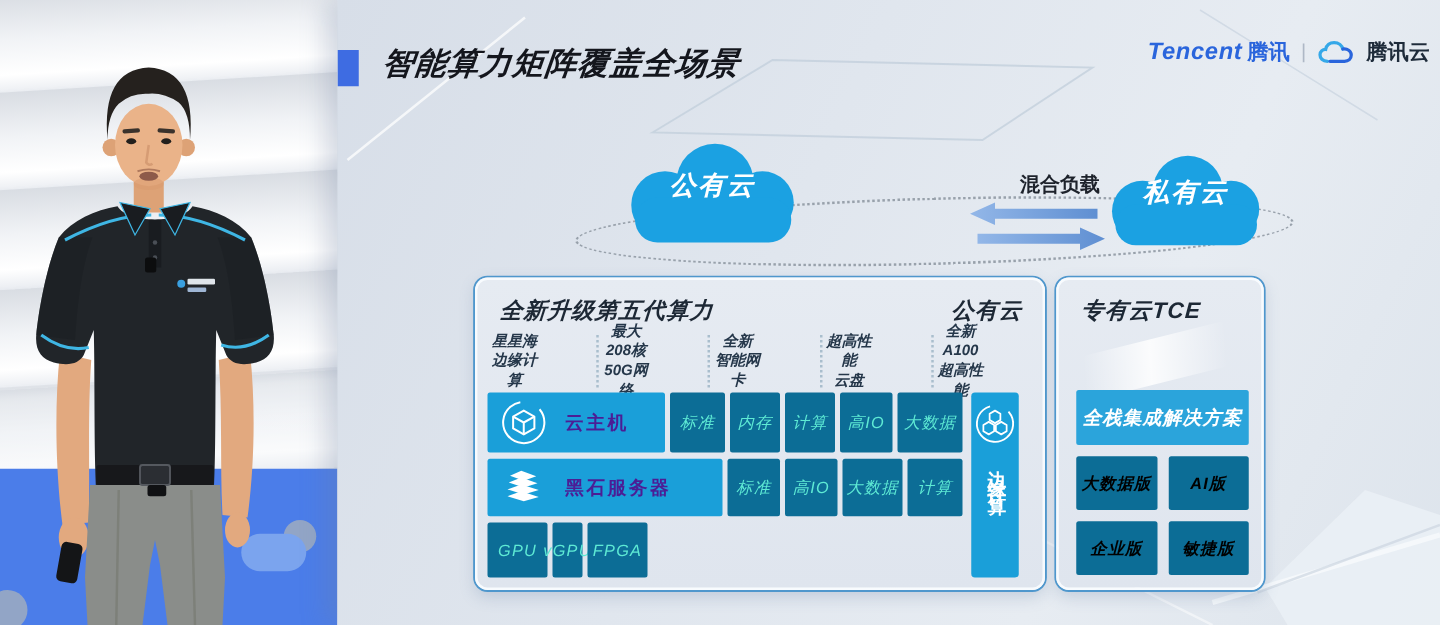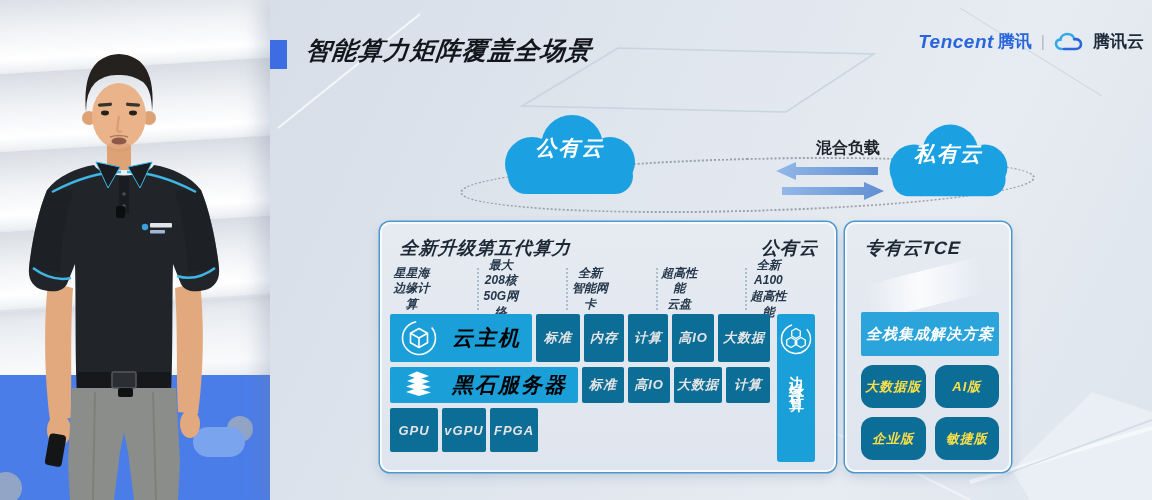--- a/index.html
+++ b/index.html
@@ -61,39 +61,39 @@
   .features { position:absolute; left:8px; top:44px; width:400px; height:42px; display:flex;gap:44px; }
   .feat { flex:1; display:flex; flex-direction:column; justify-content:center; align-items:center;
     font-size:12px; font-weight:bold; font-style:italic; color:#25374a; line-height:1.3;
     text-align:center; }
   .feat + .feat { border-left:2px dotted #a9becd; }
 
   .prows { position:absolute; left:8px; top:90px; width:380px; }
   .prow { display:flex; gap:4px; margin-bottom:5px; }
   .prow-main { flex:1; background:#1a9fd9; display:flex; align-items:center; gap:14px;
     padding-left:10px; border-radius:2px; }
-  .prow-label { color:#000000; font-size:21px; font-weight:bold; font-style:italic; letter-spacing:2px; }
-  .tag { background:#0c6d96; color:#e5e5e5; font-size:13px; font-weight:bold; font-style:italic;
+  .prow-label { color:#4c1d95; font-size:15px; font-weight:bold; letter-spacing:2px; }
+  .tag { background:#0c6d96; color:#5eead4; font-size:13px; font-weight:normal; font-style:italic;
     display:flex; align-items:center; justify-content:center; border-radius:2px; letter-spacing:1px; }
   .edge-strip { position:absolute; left:395px; top:90px; width:38px; height:148px;
     background:#1a9fd9; border-radius:3px; display:flex; flex-direction:column; align-items:center;
     padding-top:8px; gap:8px; }
   .edge-label { writing-mode:vertical-rl; text-orientation:upright; color:#fff; font-size:15px;
     font-weight:bold; letter-spacing:7px; }
 
   .tce-swoosh { position:absolute; left:6px; top:46px; width:150px; height:36px;
     background:linear-gradient(100deg,rgba(255,255,255,0) 10%,rgba(255,255,255,.85) 45%,rgba(255,255,255,0) 85%);
     transform:rotate(-14deg); border-radius:18px; }
   .tce-primary { position:absolute; left:14px; top:88px; width:138px; height:44px; background:#2ba4db;
     color:#fff; font-size:15px; font-weight:bold; font-style:italic; display:flex; align-items:center;
     justify-content:center; border-radius:2px; letter-spacing:1px; }
   .tce-grid { position:absolute; left:14px; top:141px; width:138px; display:grid;
     grid-template-columns:1fr 1fr; gap:9px; }
-  .tce-btn { height:43px; background:#0c6d96; color:#fde047; font-size:13px; font-weight:bold;
-    font-style:italic; display:flex; align-items:center; justify-content:center; border-radius:12px;
+  .tce-btn { height:43px; background:#0c6d96; color:#000000; font-size:13px; font-weight:bold;
+    font-style:italic; display:flex; align-items:center; justify-content:center; border-radius:2px;
     letter-spacing:1px; }
 </style>
 </head>
 <body>
 
 <div class="wrap">
 
   <div class="stage">
     <div class="lv" style="top:-12px"></div>
     <div class="lv" style="top:66px"></div>
@@ -270,41 +270,41 @@
             </svg>
             <span class="prow-label">云主机</span>
           </div>
           <div class="tag" style="width:44px">标准</div>
           <div class="tag" style="width:40px">内存</div>
           <div class="tag" style="width:40px">计算</div>
           <div class="tag" style="width:42px">高IO</div>
           <div class="tag" style="width:52px">大数据</div>
         </div>
 
-        <div class="prow" style="height:36px">
+        <div class="prow" style="height:46px">
           <div class="prow-main">
             <svg width="38" height="38" viewBox="-19 -19 38 38">
               <g fill="#fff">
                 <path d="M-2,-13.5 L10,-9 L0,-5.5 L-11,-9.5 Z"></path>
                 <path d="M-2,-8 L11,-3.5 L0,0 L-12,-4 Z"></path>
                 <path d="M-2,-2.5 L12,2 L0,5.5 L-13,1.5 Z"></path>
                 <path d="M-2,3 L12,7.5 L0,11 L-13,7 Z"></path>
               </g>
             </svg>
             <span class="prow-label">黑石服务器</span>
           </div>
           <div class="tag" style="width:42px">标准</div>
           <div class="tag" style="width:42px">高IO</div>
           <div class="tag" style="width:48px">大数据</div>
           <div class="tag" style="width:44px">计算</div>
         </div>
 
         <div class="prow" style="height:44px; margin-bottom:0">
           <div class="tag" style="width:48px">GPU</div>
-          <div class="tag" style="width:44px">vGPU</div>
+          <div class="tag" style="width:24px">vGPU</div>
           <div class="tag" style="width:48px">FPGA</div>
         </div>
       </div>
 
       <div class="edge-strip">
         <svg width="34" height="34" viewBox="-17 -17 34 34">
           <circle r="14.5" fill="none" stroke="#fff" stroke-width="1.5" stroke-dasharray="74 16" transform="rotate(-40)"></circle>
           <g fill="none" stroke="#fff" stroke-width="1.4" stroke-linejoin="round">
             <path d="M0,-10.5 L4.3,-8 L4.3,-3 L0,-0.5 L-4.3,-3 L-4.3,-8 Z"></path>
             <path d="M-5,-1.5 L-0.7,1 L-0.7,6 L-5,8.5 L-9.3,6 L-9.3,1 Z"></path>

